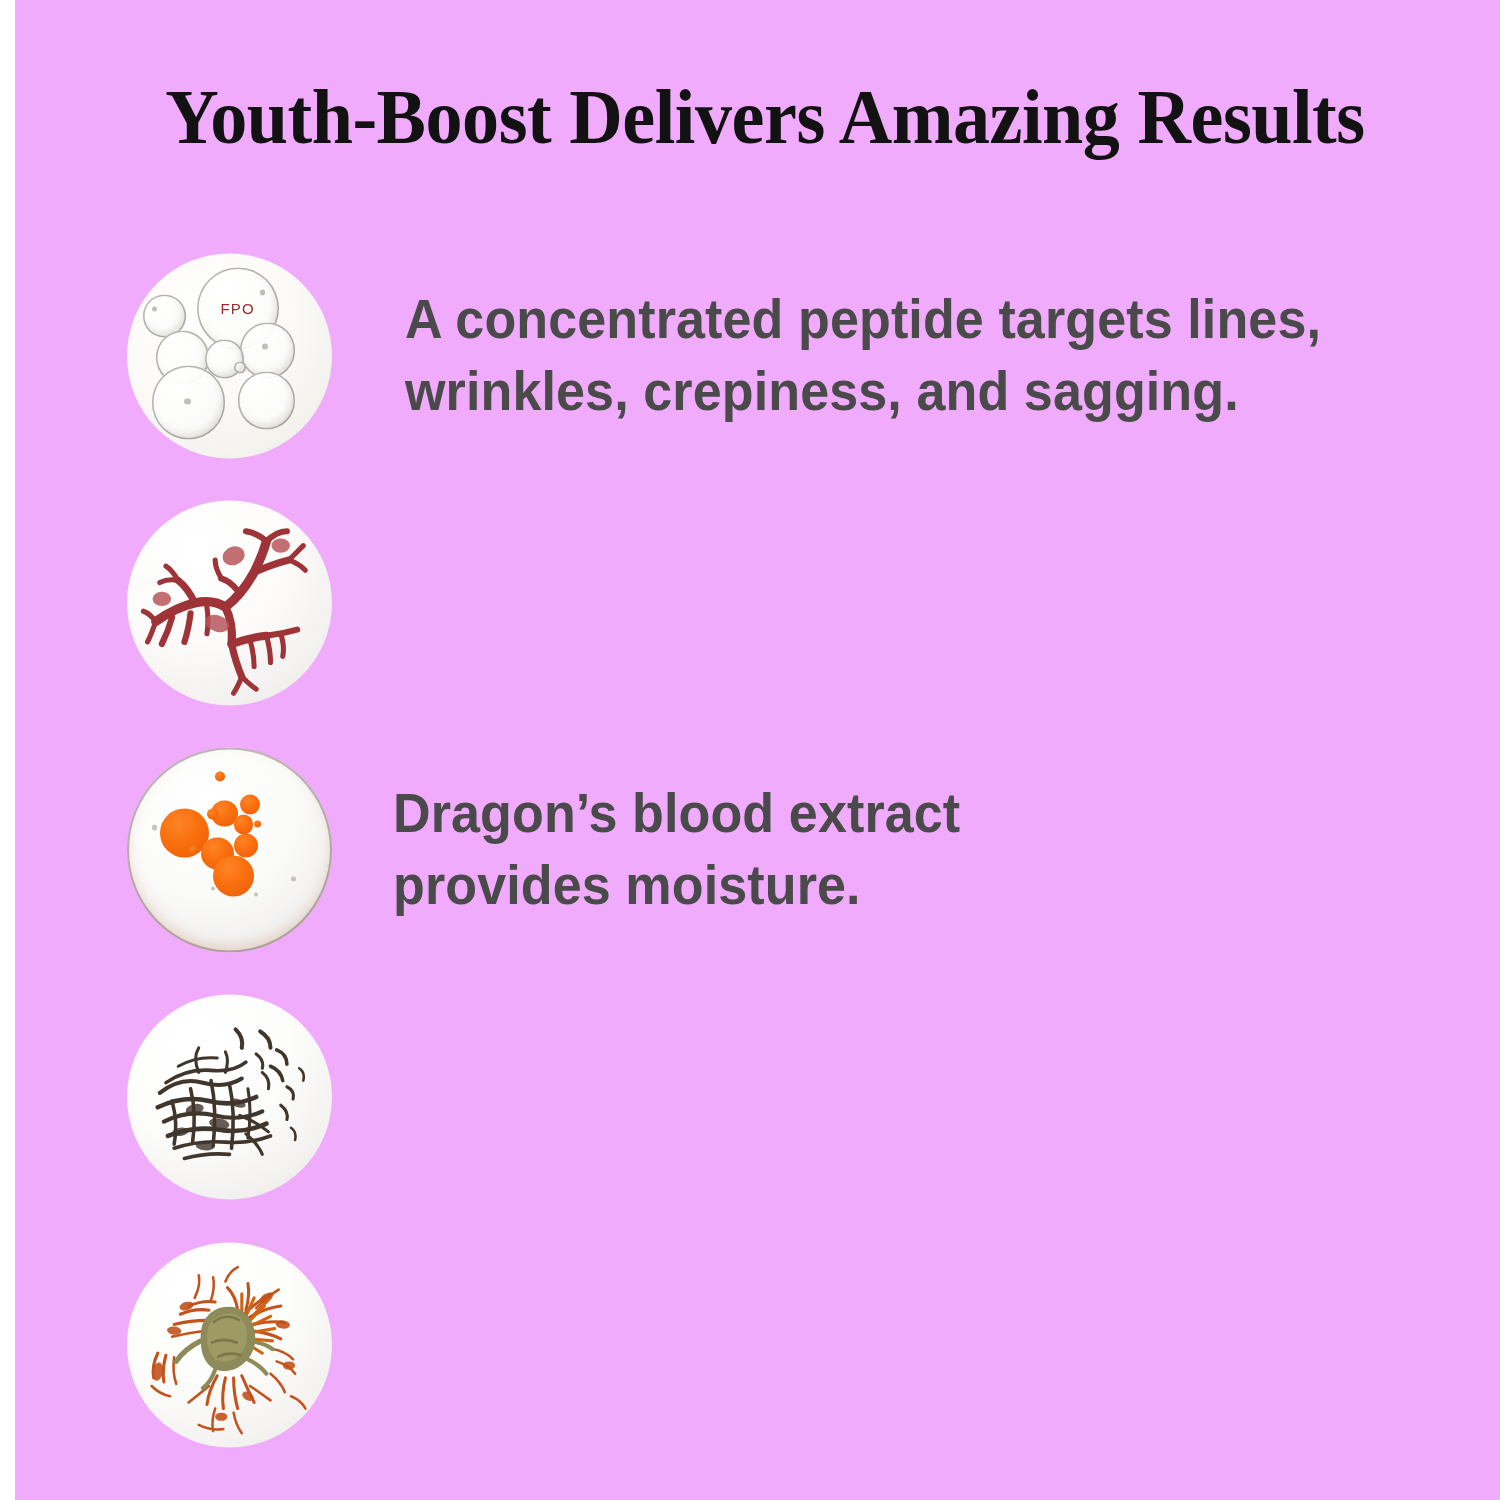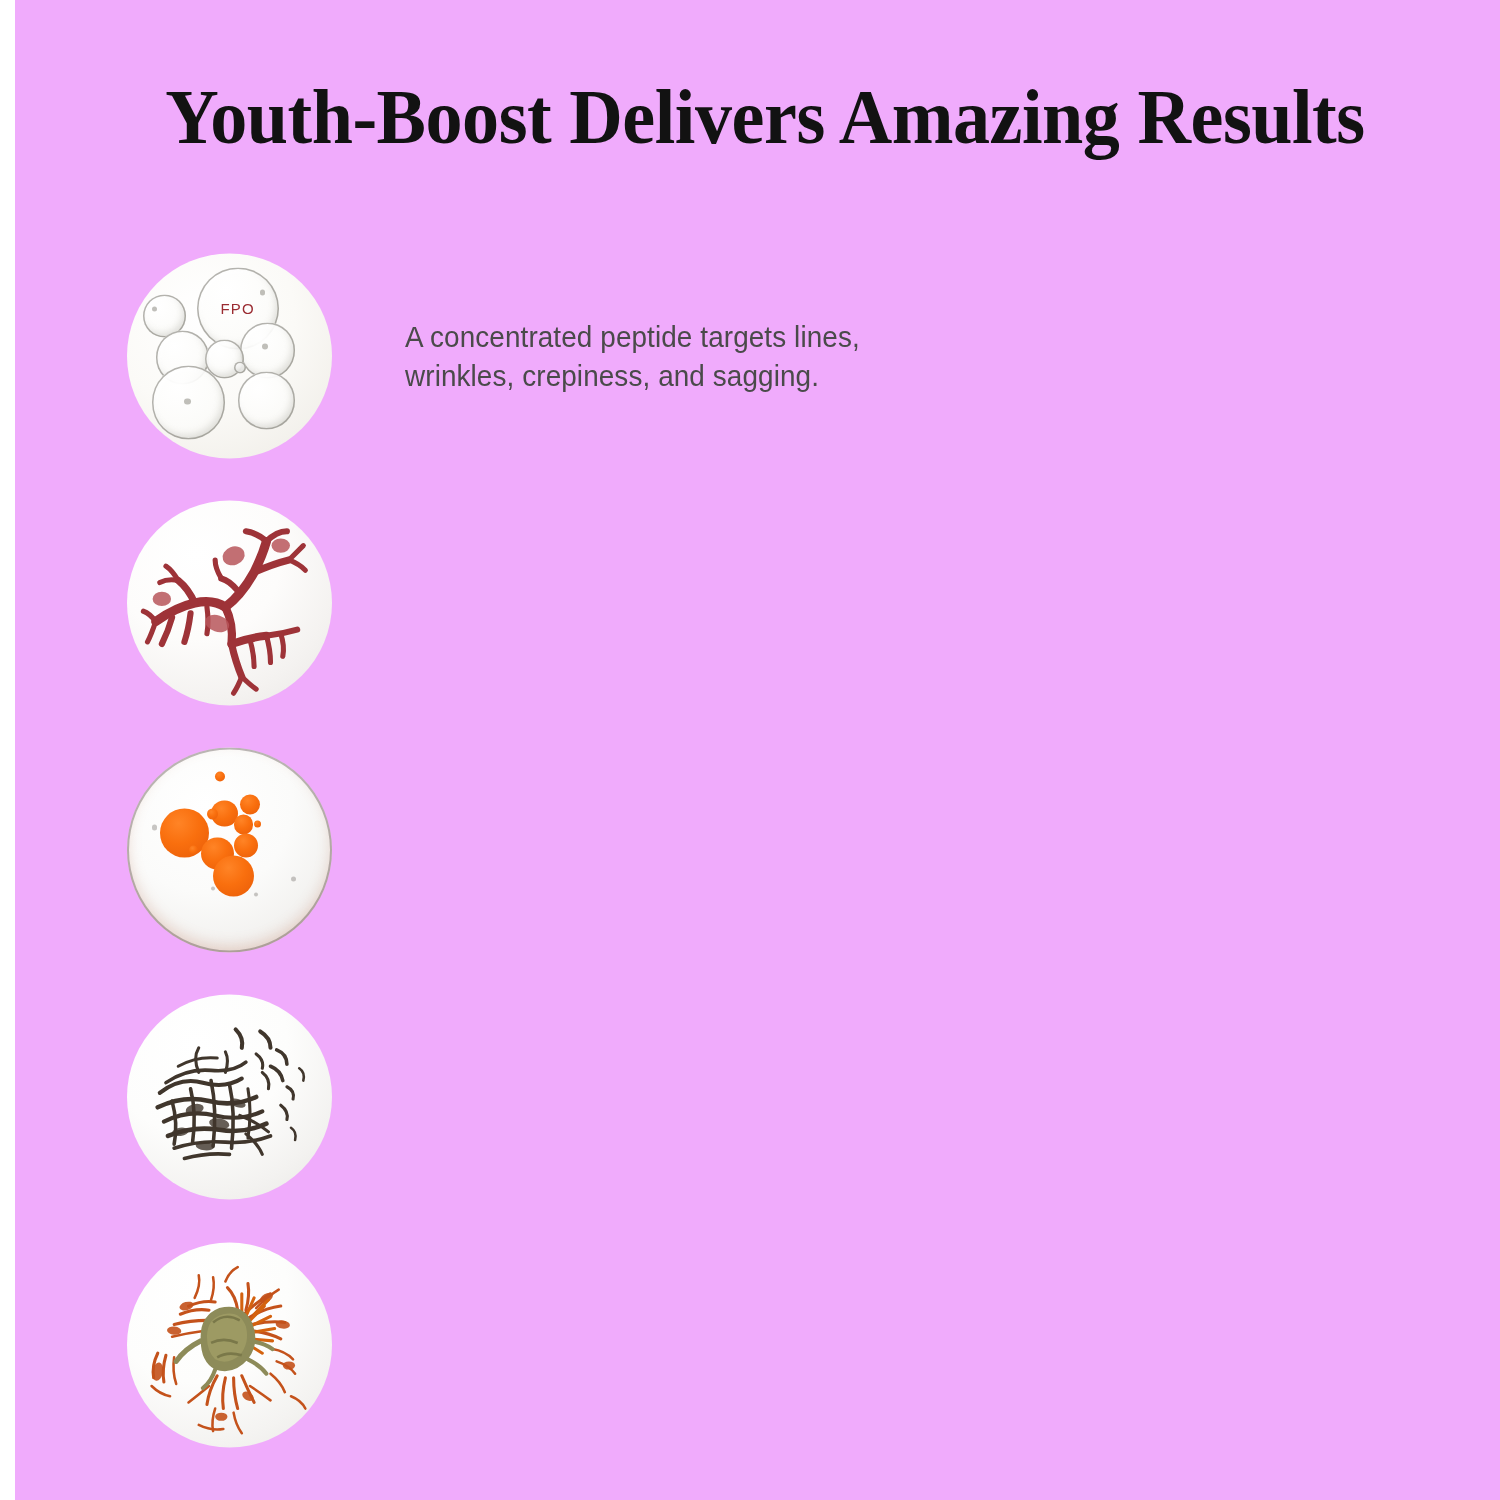--- a/index.html
+++ b/index.html
@@ -58,24 +58,24 @@
     transform: translateY(-50%);
     width: 205px; height: 205px; text-align: right;
   }
 
   .copy {
     position: absolute;
     left: 378px;
     top: 50%;
     transform: translateY(-50%);
     width: 1080px;
-    font-size: 30px;
+    font-size: 56px;
     line-height: 1.30;
     color: #4a4a4a;
-    font-weight: 400;
+    font-weight: 700;
     letter-spacing: 0.1px;
     transform-origin: left center;
   }
   .copy-inner { transform: scaleX(0.93); transform-origin: left center; display: block; }
   .row.r1 .copy { left: 390px; }
   .copy .ln { display: block; white-space: nowrap; }
 
   
   .sphere {
     position: absolute; inset: 0;
@@ -248,20 +248,26 @@
           <div class="drop d6"></div>
           <div class="drop d7"></div>
           <div class="drop d10"></div>
           <div class="drop d11"></div>
           <div class="dot" style="left:12%;top:38%;width:2.5%;height:2.5%;"></div>
           <div class="dot" style="left:80%;top:63%;width:2.5%;height:2.5%;"></div>
           <div class="dot" style="left:41%;top:68%;width:2%;height:2%;"></div>
           <div class="dot" style="left:62%;top:71%;width:2%;height:2%;"></div>
         </div>
       </div>
+      <div class="copy">
+          <span class="copy-inner">
+        <span class="ln">Dragon’s blood extract</span>
+        <span class="ln">provides moisture.</span>
+      </span>
+        </div>
     </div>
 
     <div class="row r4">
       <div class="thumb-wrap">
         <div class="sphere s4">
           <svg viewBox="0 0 200 200" style="position:absolute;inset:0;">
             <g stroke="#40362c" fill="none" stroke-linecap="round">
               <path d="M32 96 Q52 80 74 86 Q96 92 112 82" stroke-width="4"></path>
               <path d="M30 110 Q56 98 80 104 Q104 110 126 100" stroke-width="4.5"></path>
               <path d="M36 124 Q60 112 86 118 Q110 124 132 114" stroke-width="4"></path>

